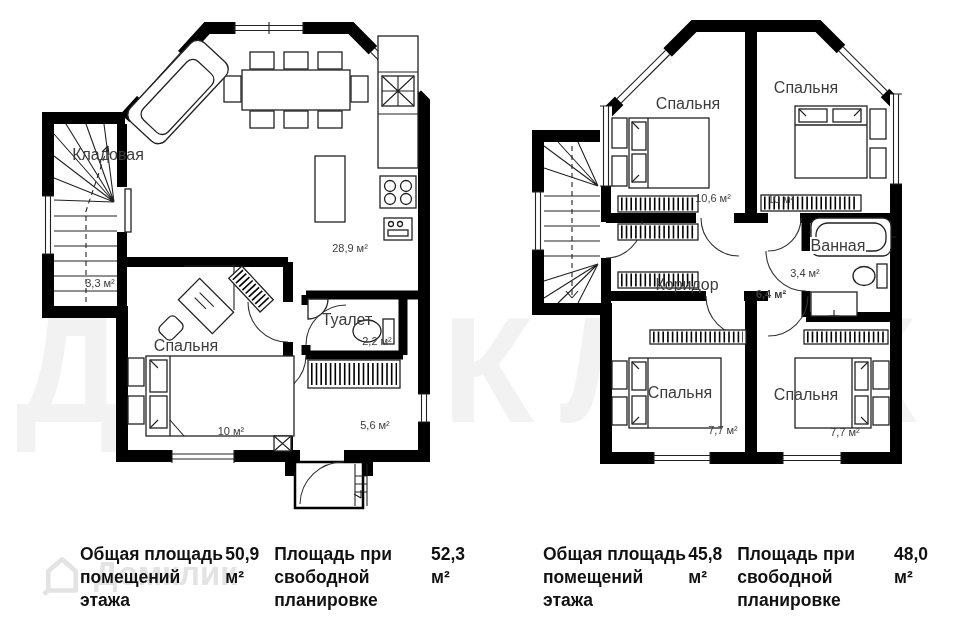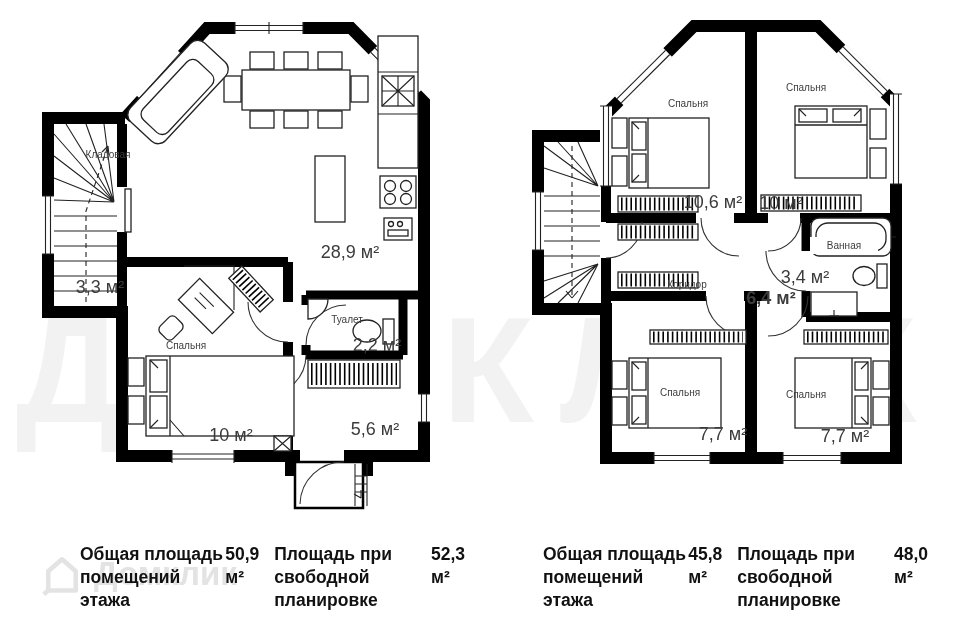--- a/index.html
+++ b/index.html
@@ -1,22 +1,22 @@
 <!DOCTYPE html>
 <html><head>
 <meta charset="utf-8">
 <style>
   html,body{margin:0;padding:0;background:#ffffff;}
   #canvas{position:relative;width:958px;height:618px;background:#fff;overflow:hidden;
           font-family:"Liberation Sans", sans-serif;}
   .plan{position:absolute;z-index:2;}
-  .lbl{position:absolute;z-index:3;color:#3c3c3c;font-size:10px;text-align:center;
+  .lbl{position:absolute;z-index:3;color:#3c3c3c;font-size:16px;text-align:center;
        line-height:17px;white-space:pre-line;}
-  .area{position:absolute;z-index:3;color:#3c3c3c;font-size:18px;text-align:center;}
-  .lbl-bg{background:#fff;padding:0 6px;}
+  .area{position:absolute;z-index:3;color:#3c3c3c;font-size:11px;text-align:center;}
+  .lbl-bg{background:#fff;padding:0 0;}
   .summary{position:absolute;z-index:4;width:385px;display:flex;flex-direction:row;gap:15px;}
   .sumrow{display:flex;justify-content:space-between;align-items:baseline;
           font-size:17.5px;font-weight:bold;color:#111;line-height:23px;}
   .wm-big{position:absolute;z-index:0;left:0;top:295px;width:958px;text-align:center;
           font-size:150px;font-weight:bold;color:#f2f2f2;letter-spacing:26px;line-height:1;}
   .wm-brand{position:absolute;z-index:1;left:40px;top:552px;display:flex;align-items:center;
             gap:10px;color:#e3e3e3;font-size:33px;font-weight:bold;}
   svg .wall{stroke:#000;stroke-width:12;fill:none;stroke-linecap:butt;}
   svg .iwall{stroke:#000;stroke-width:10;fill:none;}
   svg .twall{stroke:#000;stroke-width:9;fill:none;}

